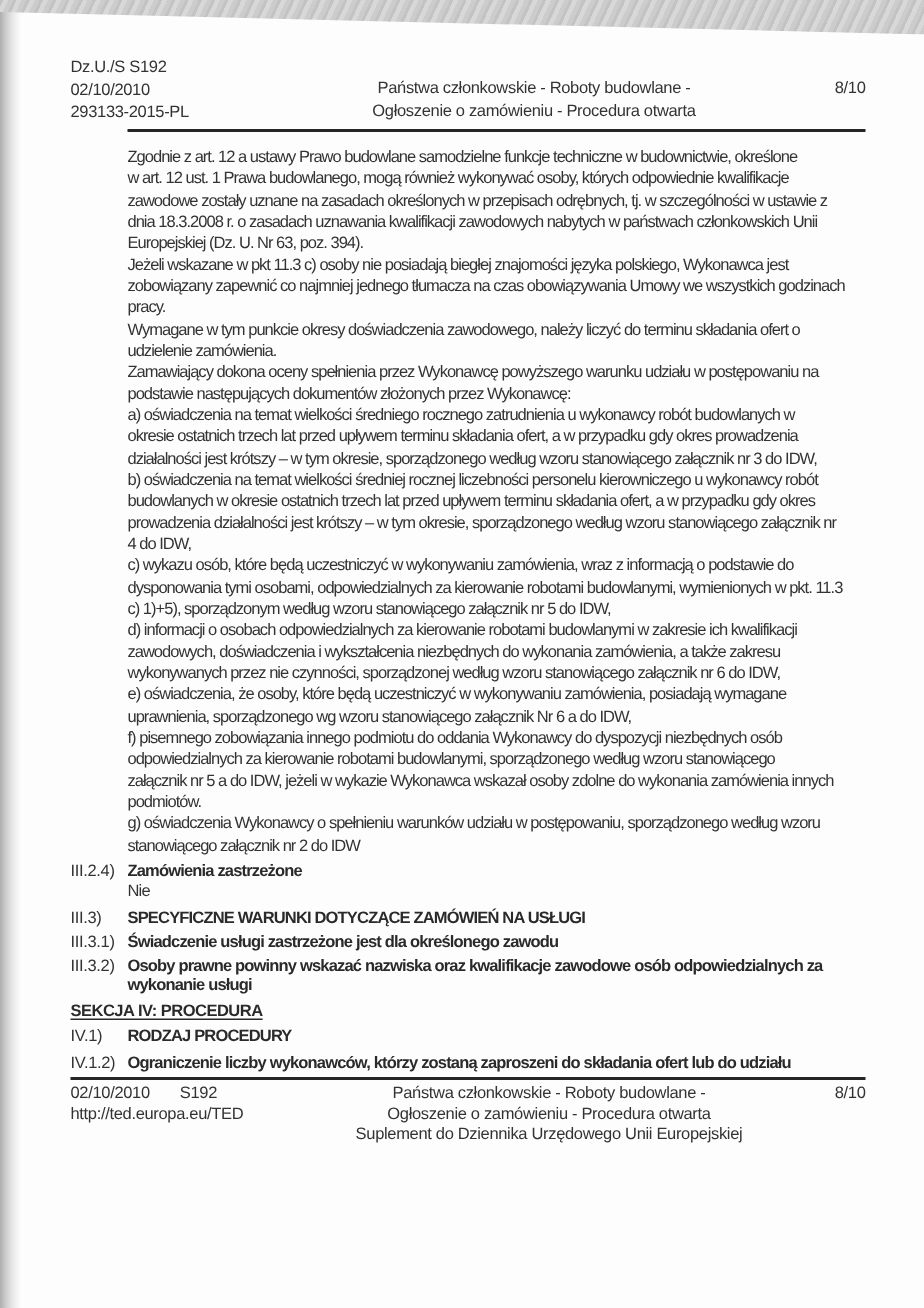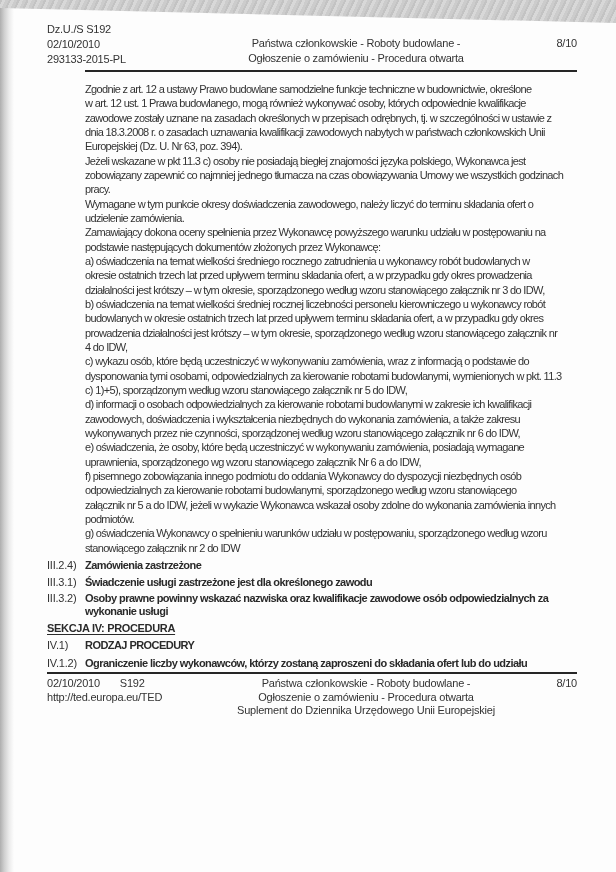--- a/index.html
+++ b/index.html
@@ -23,21 +23,21 @@
     z-index: 2;
   }
   .edge-left {
     position: absolute; left: 0; top: 0; bottom: 0; width: 14px;
     background: linear-gradient(to right, #aeaeae 0, #cfcfcf 30%, #ebebeb 65%, rgba(255,255,255,0) 100%);
     z-index: 1;
   }
   .page {
     position: absolute; inset: 0;
     box-sizing: border-box;
-    padding: 22px 39px 0 47px;
+    padding: 38px 39px 0 47px;
     color: #333;
     z-index: 3;
   }
   
   .hdr { display: flex; font-size: 11px; line-height: 15px; letter-spacing: -0.02em; }
   .hdr-left { width: 130px; }
   .hdr-center { flex: 1; text-align: center; padding-top: 14px; }
   .hdr-right { width: 42px; text-align: right; padding-top: 14px; }
   .rule { height: 2px; background: #262626; }
   .rule-top { margin-left: 38px; margin-top: 3px; }
@@ -127,23 +127,30 @@
 podmiotów.
 g) oświadczenia Wykonawcy o spełnieniu warunków udziału w postępowaniu, sporządzonego według wzoru
 stanowiącego załącznik nr 2 do IDW</div>
 
     <div class="sections">
 
       <div class="sec-row mb4">
         <div class="sec-lbl">III.2.4)</div>
         <div class="sec-txt">
           <div class="sec-title">Zamówienia zastrzeżone</div>
-        </div>
-      </div>
-
+          <div class="sec-value">Nie</div>
+        </div>
+      </div>
+
+      <div class="sec-row mb3">
+        <div class="sec-lbl">III.3)</div>
+        <div class="sec-txt">
+          <div class="sec-title">SPECYFICZNE WARUNKI DOTYCZĄCE ZAMÓWIEŃ NA USŁUGI</div>
+        </div>
+      </div>
 
       <div class="sec-row mb2">
         <div class="sec-lbl">III.3.1)</div>
         <div class="sec-txt">
           <div class="sec-title">Świadczenie usługi zastrzeżone jest dla określonego zawodu</div>
         </div>
       </div>
 
       <div class="sec-row mb2">
         <div class="sec-lbl">III.3.2)</div>

